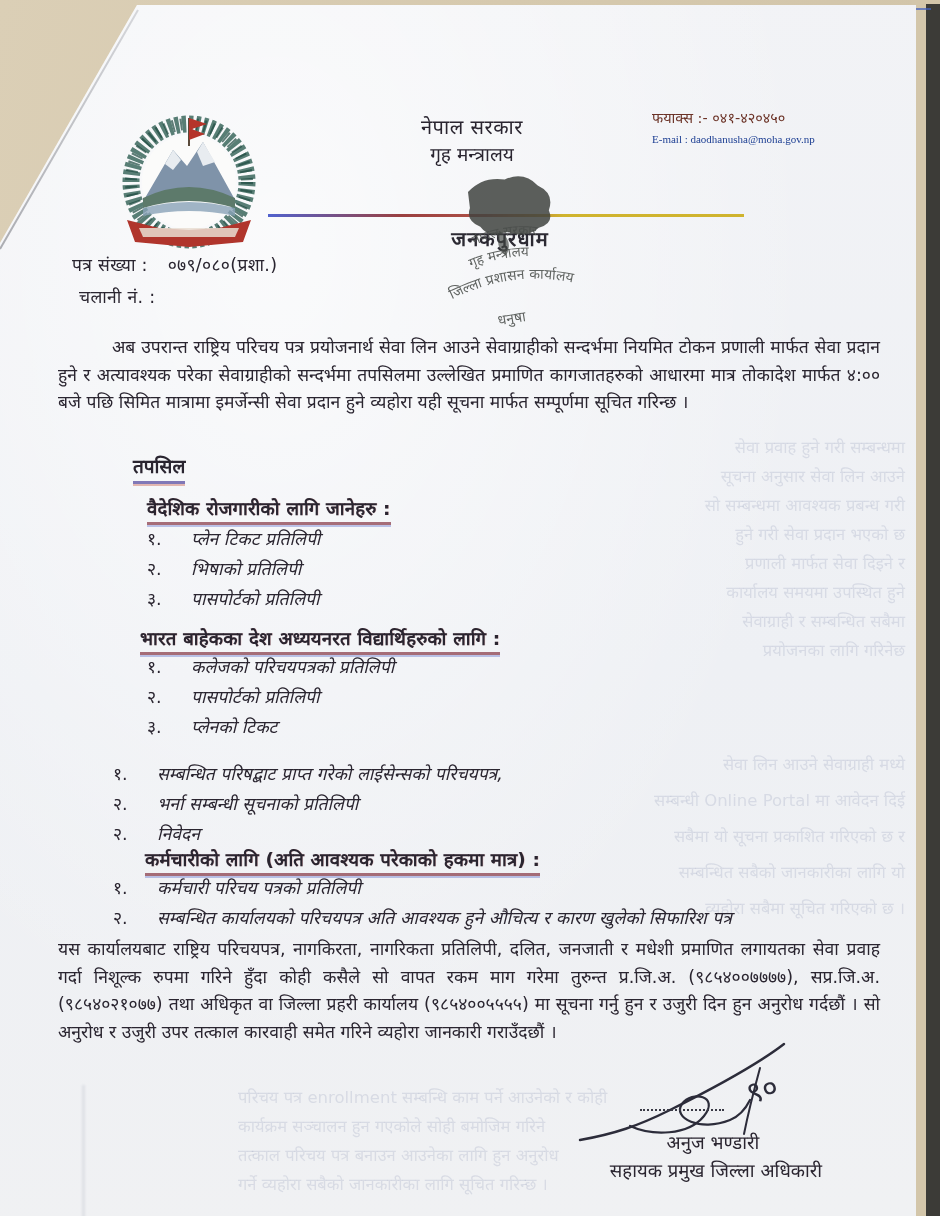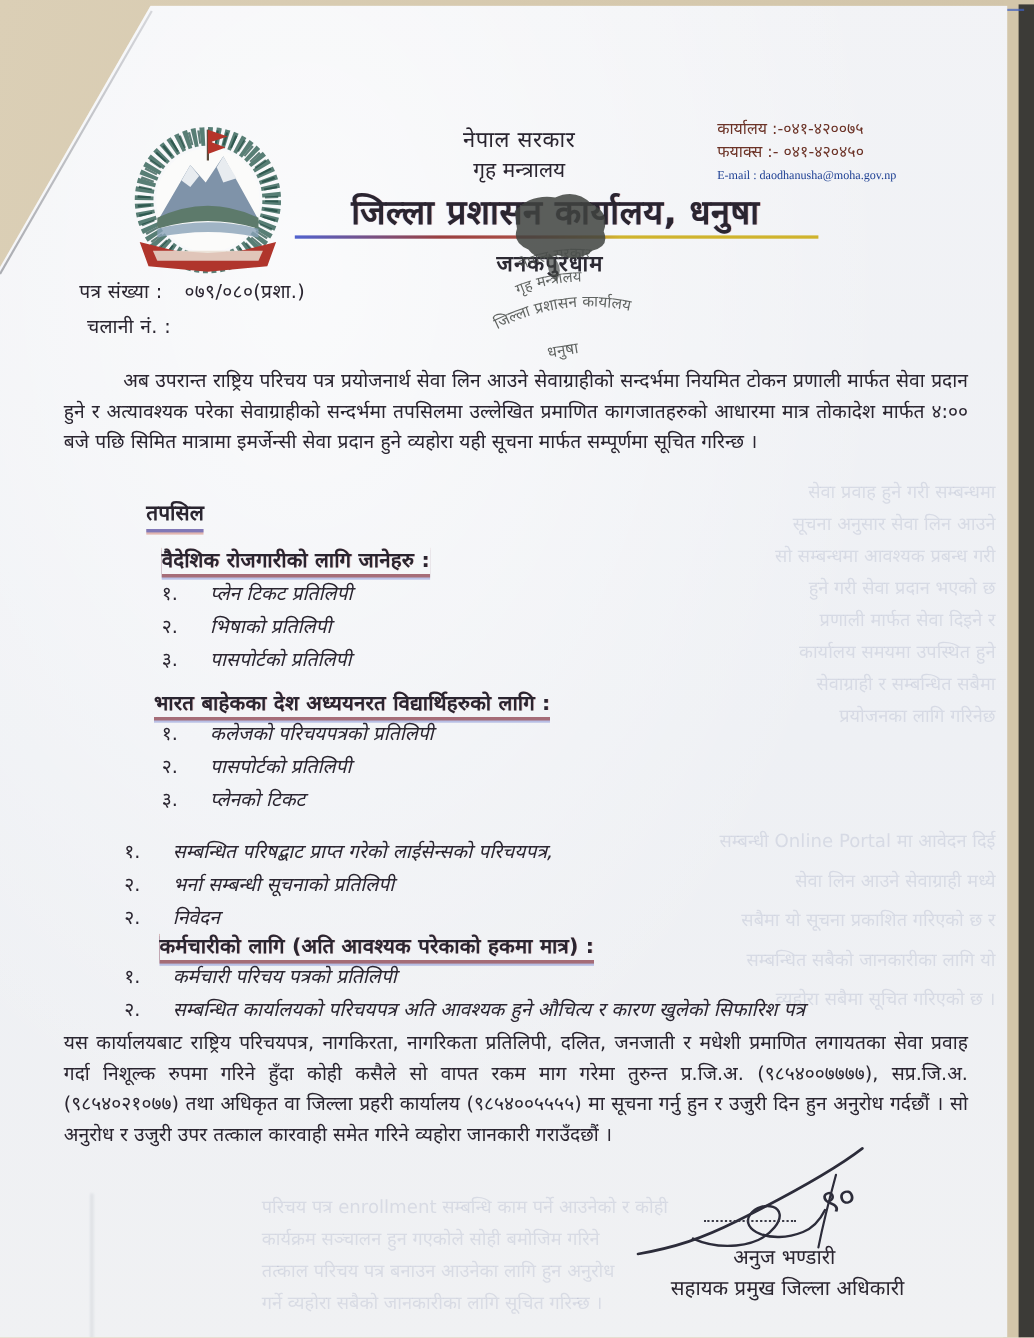--- a/index.html
+++ b/index.html
@@ -78,22 +78,22 @@
     <div>सेवा प्रवाह हुने गरी सम्बन्धमा</div>
     <div>सूचना अनुसार सेवा लिन आउने</div>
     <div>सो सम्बन्धमा आवश्यक प्रबन्ध गरी</div>
     <div>हुने गरी सेवा प्रदान भएको छ</div>
     <div>प्रणाली मार्फत सेवा दिइने र</div>
     <div>कार्यालय समयमा उपस्थित हुने</div>
     <div>सेवाग्राही र सम्बन्धित सबैमा</div>
     <div>प्रयोजनका लागि गरिनेछ</div>
   </div>
   <div class="abs bleed" style="left:470px;top:742px;width:435px;line-height:36px;">
+    <div>सेवा लिन आउने सेवाग्राही मध्ये</div>
     <div>सम्बन्धी Online Portal मा आवेदन दिई</div>
-    <div>सेवा लिन आउने सेवाग्राही मध्ये</div>
     <div>सबैमा यो सूचना प्रकाशित गरिएको छ र</div>
     <div>सम्बन्धित सबैको जानकारीका लागि यो</div>
     <div>व्यहोरा सबैमा सूचित गरिएको छ ।</div>
   </div>
   <div class="abs bleed left" style="left:238px;top:1078px;width:410px;">
     <div>परिचय पत्र enrollment सम्बन्धि काम पर्ने आउनेको र कोही</div>
     <div>कार्यक्रम सञ्चालन हुन गएकोले सोही बमोजिम गरिने</div>
     <div>तत्काल परिचय पत्र बनाउन आउनेका लागि हुन अनुरोध</div>
     <div>गर्ने व्यहोरा सबैको जानकारीका लागि सूचित गरिन्छ ।</div>
   </div>
@@ -109,26 +109,24 @@
     <path d="M40,108 Q86,96 132,108 L132,116 Q86,106 40,116 Z" fill="#8aa3b8" opacity=".8"></path>
     <line x1="86" y1="18" x2="86" y2="46" stroke="#5a4a3a" stroke-width="2"></line>
     <path d="M86,18 L104,24 L86,30 Z" fill="#b5342a"></path>
     <path d="M86,28 L102,34 L86,40 Z" fill="#b5342a"></path>
     <path d="M24,120 L56,128 L86,130 L116,128 L148,120 L140,142 L86,147 L32,142 Z" fill="#b0352c"></path>
     <path d="M36,128 L136,128 L132,137 L40,137 Z" fill="#e9ded2" opacity=".85"></path>
   </svg>
 
   <div class="abs gov-line" style="left:302px;top:108px;width:340px;">नेपाल सरकार</div>
   <div class="abs ministry-line" style="left:302px;top:136px;width:340px;">गृह मन्त्रालय</div>
-  <div class="abs office-title" style="left:240px;top:166px;width:530px;">जिल्ला प्रशासन कार्यालय, धनुषा</div>
   <div class="abs title-underline" style="left:268px;top:209px;width:476px;"></div>
   <div class="abs place-line" style="left:420px;top:220px;width:160px;text-align:center;">जनकपुरधाम</div>
 
   <div class="abs contact" style="left:652px;top:103px;width:255px;">
-    <div>कार्यालय :-०४१-४२००७५</div>
     <div>फयाक्स :- ०४१-४२०४५०</div>
     <div class="email">E-mail : daodhanusha@moha.gov.np</div>
   </div>
 
   <svg class="abs stamp-svg" style="left:406px;top:166px;transform:rotate(-7deg);" width="214" height="168" viewBox="0 0 214 168">
     <defs>
       <path id="arc1" d="M 58,74 Q 110,52 162,78"></path>
       <path id="arc2" d="M 46,98 Q 110,72 176,102"></path>
       <path id="arc3" d="M 32,124 Q 110,92 186,128"></path>
     </defs>

